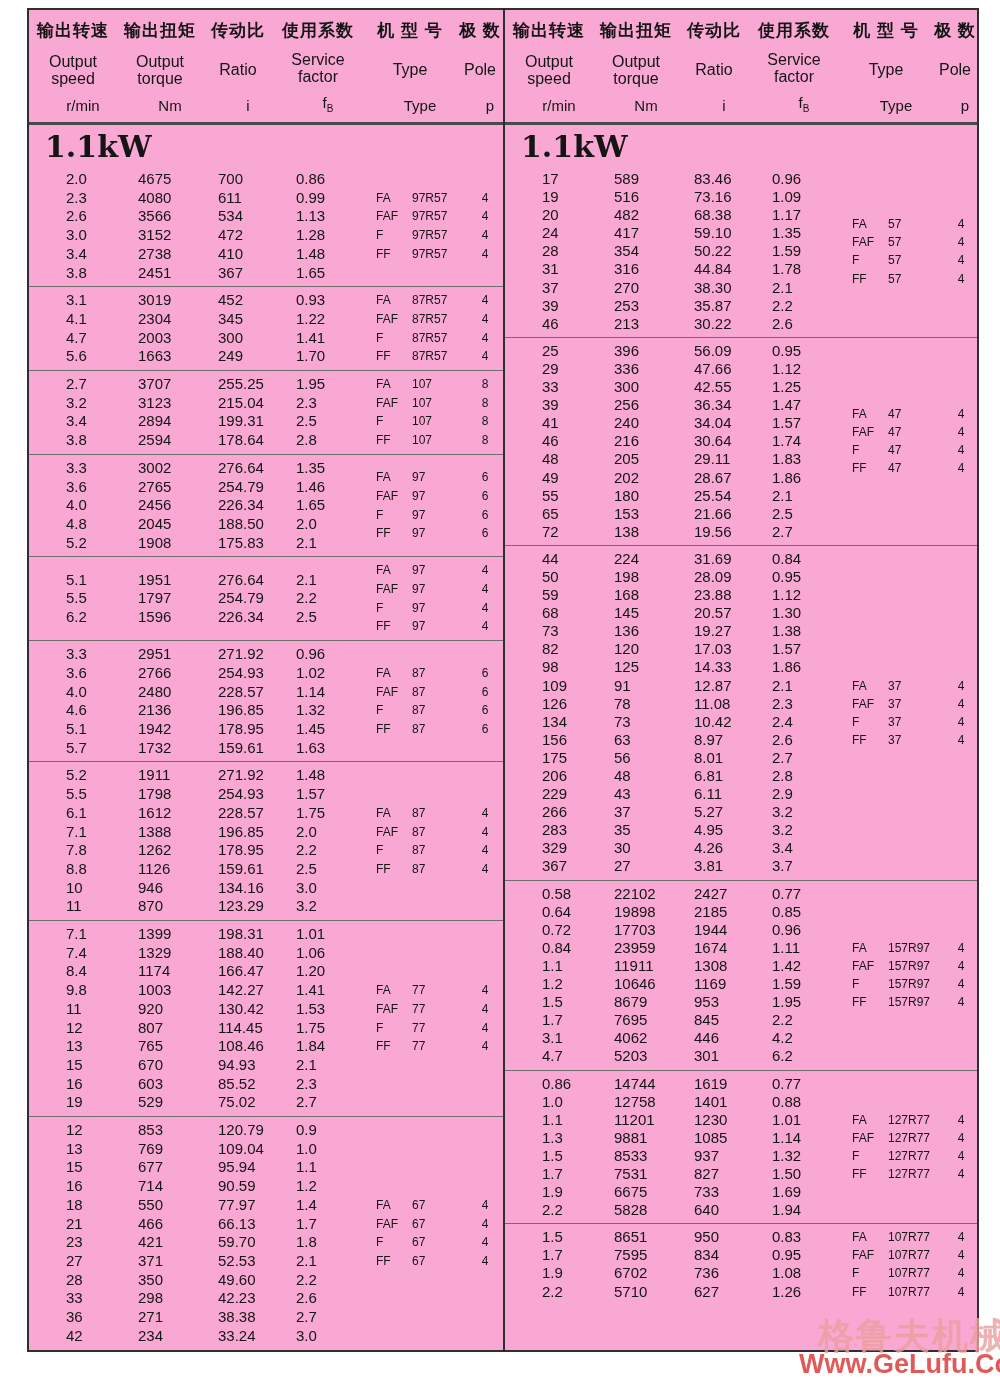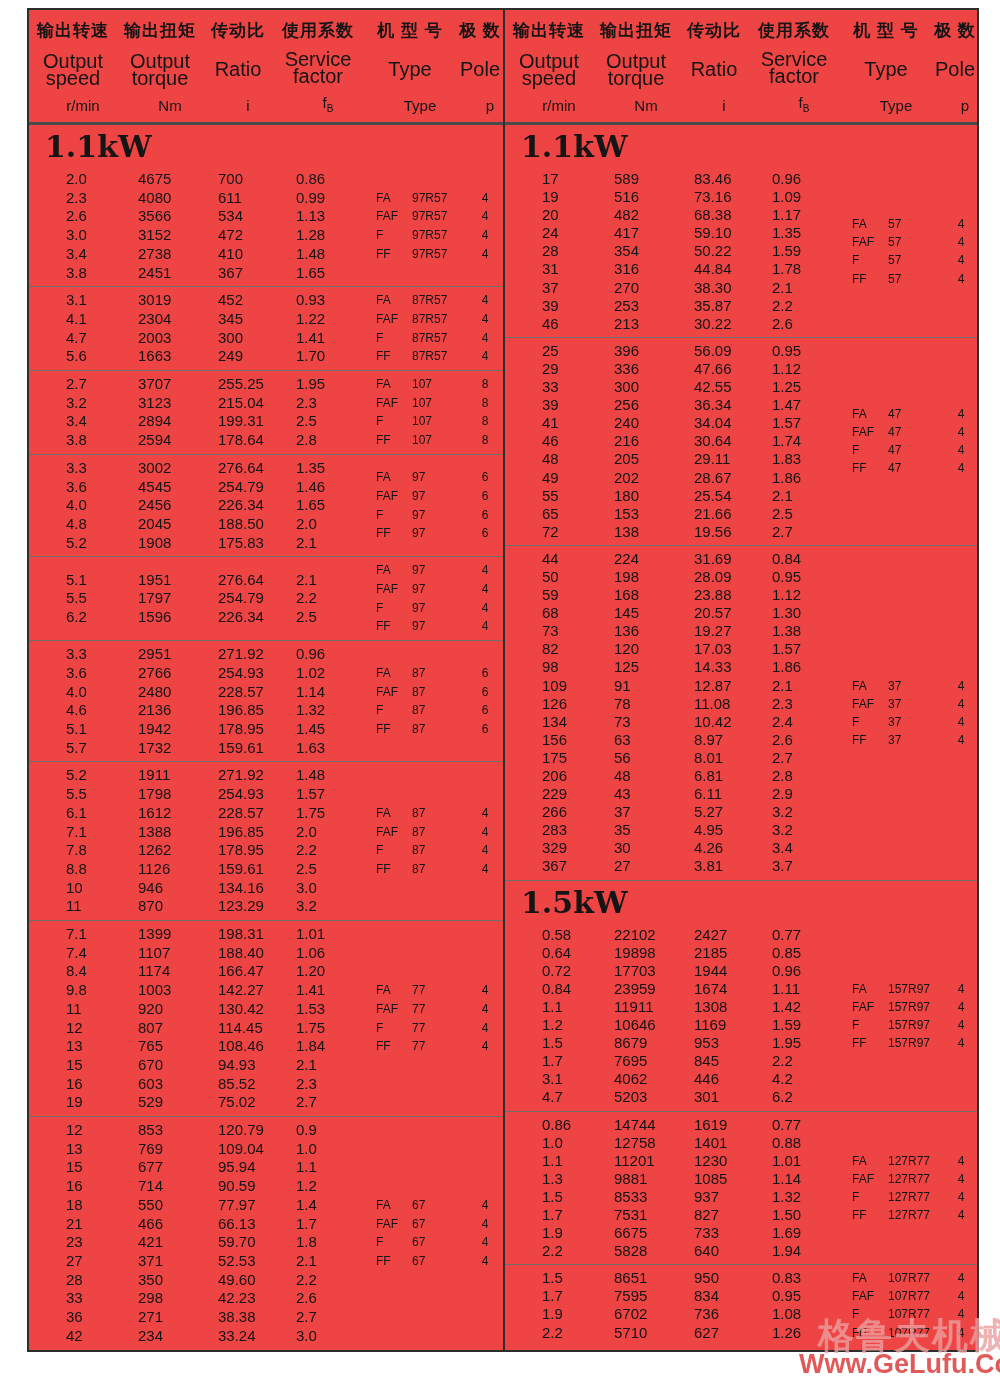--- a/index.html
+++ b/index.html
@@ -2,32 +2,32 @@
 <html><head>
 <meta charset="utf-8">
 <style>
   html,body{margin:0;padding:0;background:#fff;}
   .page{
     position:relative;width:1000px;height:1380px;background:#ffffff;
     font-family:"Liberation Sans",sans-serif;color:#151515;overflow:hidden;
   }
   .frame{
     position:absolute;left:27px;top:8px;width:952px;height:1344px;
-    border:2px solid #2e2e2e;display:flex;box-sizing:border-box;background:#ef4444;
+    border:2px solid #2e2e2e;display:flex;box-sizing:border-box;background:#f9a8d4;
   }
   .half{width:50%;box-sizing:border-box;display:flex;flex-direction:column;overflow:hidden;}
   .half+.half{border-left:2px solid #2e2e2e;}
   
   .hdr{
     height:112px;flex:none;border-bottom:3px solid #4a4a4a;
     display:grid;grid-template-columns:88px 86px 70px 90px 94px 1fr;
   }
   .hcell{display:flex;flex-direction:column;justify-content:space-between;text-align:center;padding:9px 0 8px;}
   .hcn{font-size:17px;font-weight:600;letter-spacing:1px;white-space:nowrap;}
-  .hen{font-size:20px;line-height:17px;flex:1;display:flex;align-items:center;justify-content:center;}
+  .hen{font-size:16px;line-height:17px;flex:1;display:flex;align-items:center;justify-content:center;}
   .hunit{font-size:15px;margin-left:20px;}
   .hunit sub{font-size:10px;}
   
   .tbody{flex:1;display:flex;flex-direction:column;overflow:hidden;}
   .section+.section{border-top:1px solid #6e6e6e;}
   .title{
     font-family:"DejaVu Serif","Liberation Serif",serif;font-size:30px;font-weight:600;
     line-height:34px;padding:5px 6px 2px 16px;
   }
   .group{position:relative;display:flex;align-items:center;padding:4px 0;}
@@ -236,21 +236,21 @@
                 </div>
               </div>
             </div>
             <div class="group">
               <div class="rows">
                 <div class="cell">3.3</div>
                 <div class="cell">3002</div>
                 <div class="cell">276.64</div>
                 <div class="cell">1.35</div>
                 <div class="cell">3.6</div>
-                <div class="cell">4545</div>
+                <div class="cell">2765</div>
                 <div class="cell">254.79</div>
                 <div class="cell">1.46</div>
                 <div class="cell">4.0</div>
                 <div class="cell">2456</div>
                 <div class="cell">226.34</div>
                 <div class="cell">1.65</div>
                 <div class="cell">4.8</div>
                 <div class="cell">2045</div>
                 <div class="cell">188.50</div>
                 <div class="cell">2.0</div>
@@ -428,21 +428,21 @@
                 </div>
               </div>
             </div>
             <div class="group">
               <div class="rows">
                 <div class="cell">7.1</div>
                 <div class="cell">1399</div>
                 <div class="cell">198.31</div>
                 <div class="cell">1.01</div>
                 <div class="cell">7.4</div>
-                <div class="cell">1107</div>
+                <div class="cell">1329</div>
                 <div class="cell">188.40</div>
                 <div class="cell">1.06</div>
                 <div class="cell">8.4</div>
                 <div class="cell">1174</div>
                 <div class="cell">166.47</div>
                 <div class="cell">1.20</div>
                 <div class="cell">9.8</div>
                 <div class="cell">1003</div>
                 <div class="cell">142.27</div>
                 <div class="cell">1.41</div>
@@ -844,21 +844,20 @@
                 </div>
                 <div class="tline">
                   <div class="tprefix">FF</div>
                   <div class="tmodel">37</div>
                   <div class="tpole">4</div>
                 </div>
               </div>
             </div>
           </div>
           <div class="section">
-            <div class="title">1.5kW</div>
             <div class="group">
               <div class="rows">
                 <div class="cell">0.58</div>
                 <div class="cell">22102</div>
                 <div class="cell">2427</div>
                 <div class="cell">0.77</div>
                 <div class="cell">0.64</div>
                 <div class="cell">19898</div>
                 <div class="cell">2185</div>
                 <div class="cell">0.85</div>

